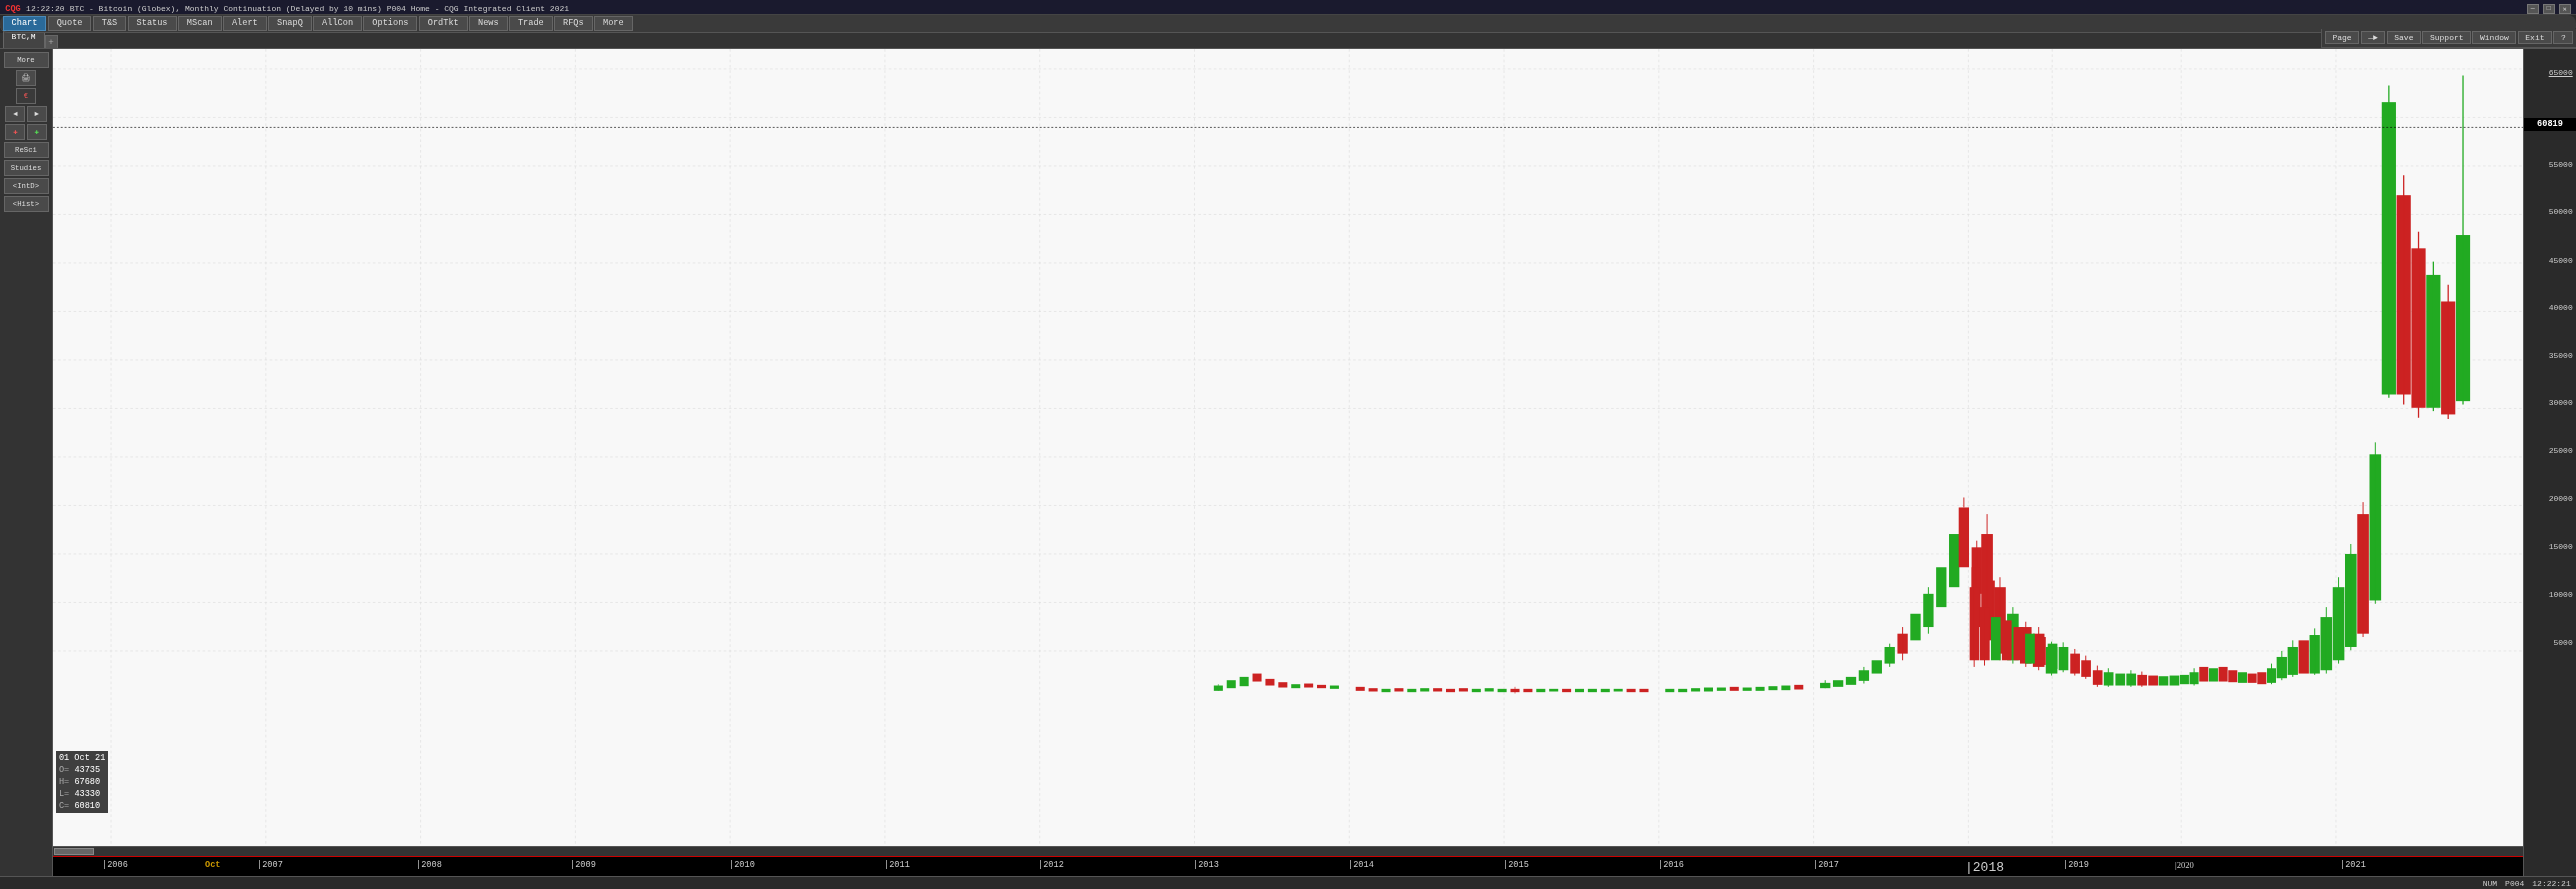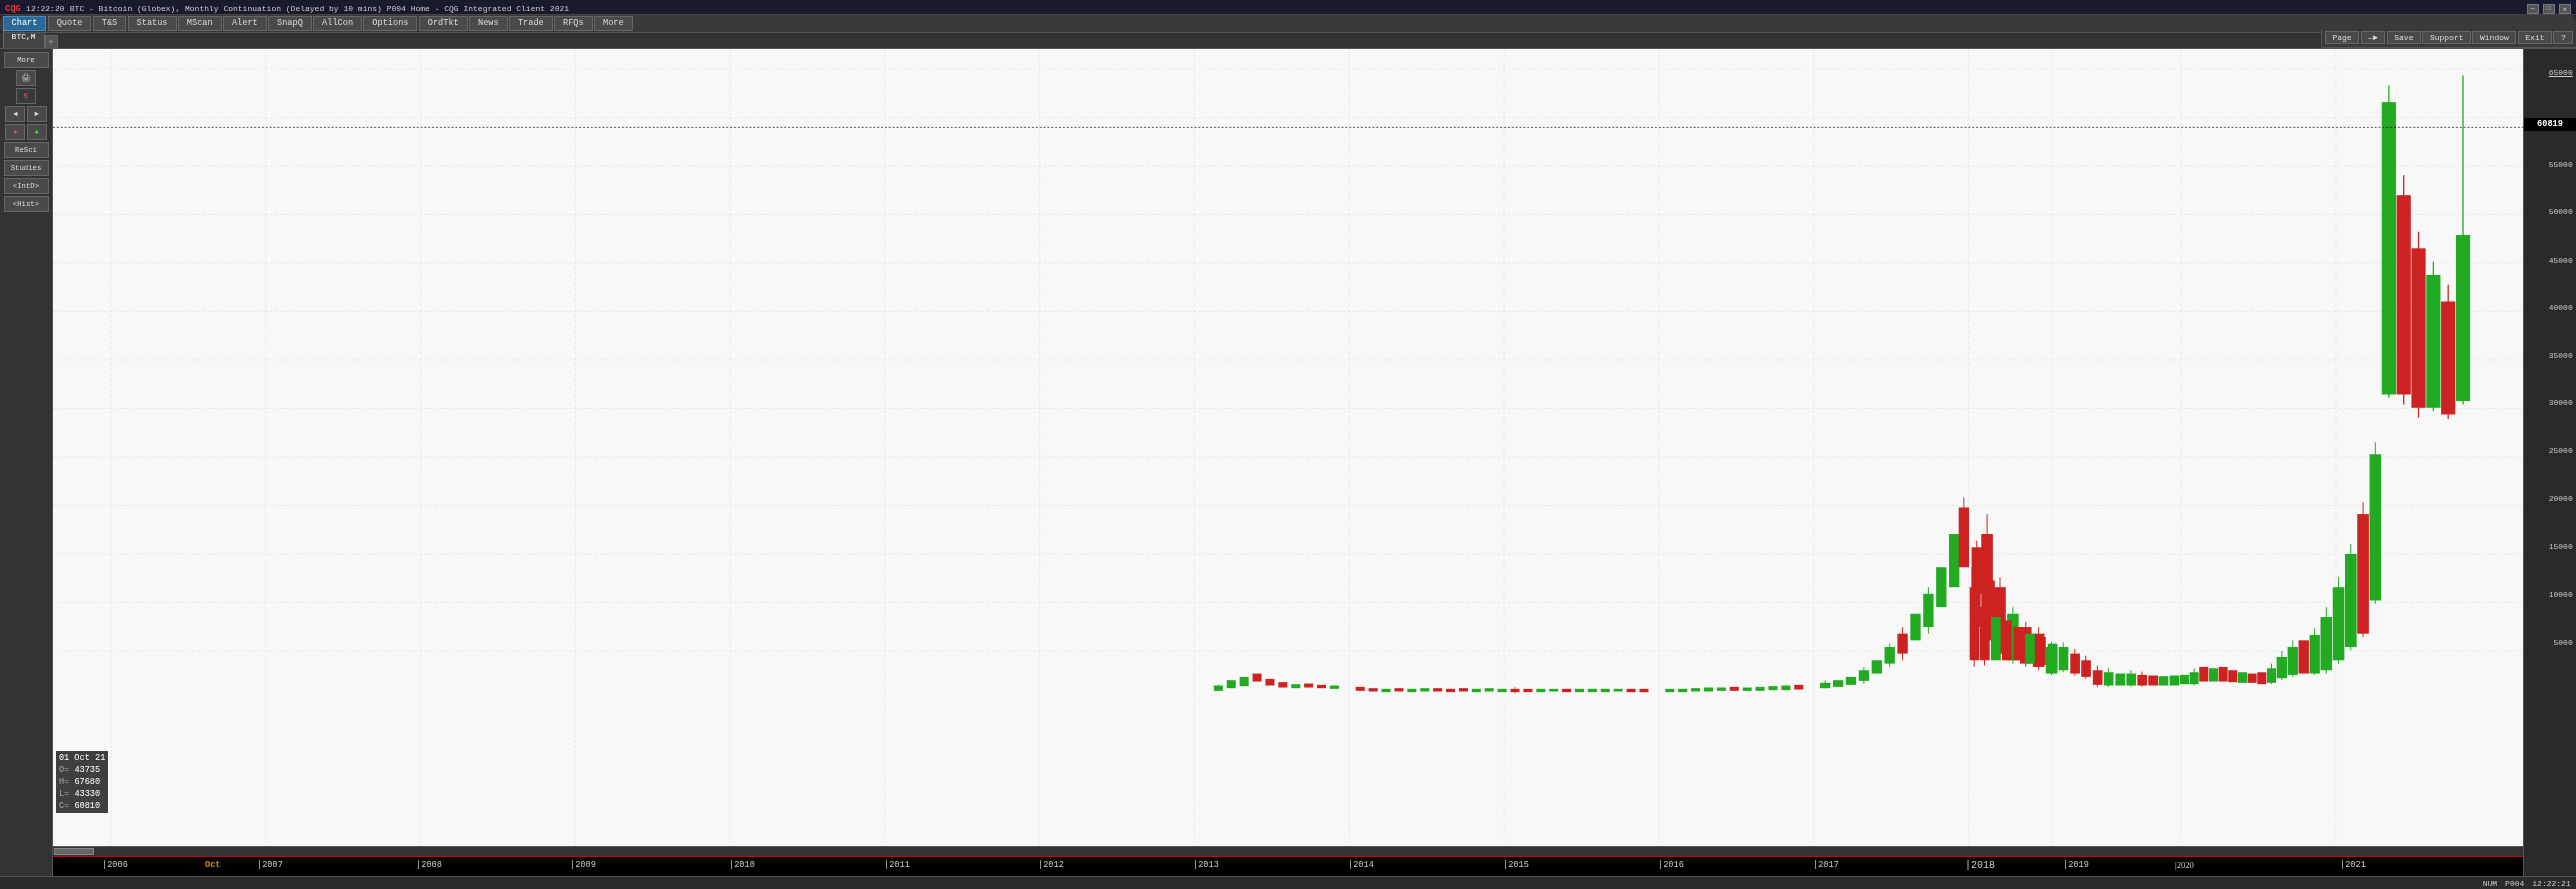--- a/index.html
+++ b/index.html
@@ -638,21 +638,21 @@
         <span class="time-label" style="left:363px; top:3.3px; color:#ccc; font-size:8.6px; position:absolute;">|2008</span>
         <span class="time-label" style="left:517px; top:3.3px; color:#ccc; font-size:8.6px; position:absolute;">|2009</span>
         <span class="time-label" style="left:676px; top:3.3px; color:#ccc; font-size:8.6px; position:absolute;">|2010</span>
         <span class="time-label" style="left:831px; top:3.3px; color:#ccc; font-size:8.6px; position:absolute;">|2011</span>
         <span class="time-label" style="left:985px; top:3.3px; color:#ccc; font-size:8.6px; position:absolute;">|2012</span>
         <span class="time-label" style="left:1140px; top:3.3px; color:#ccc; font-size:8.6px; position:absolute;">|2013</span>
         <span class="time-label" style="left:1295px; top:3.3px; color:#ccc; font-size:8.6px; position:absolute;">|2014</span>
         <span class="time-label" style="left:1450px; top:3.3px; color:#ccc; font-size:8.6px; position:absolute;">|2015</span>
         <span class="time-label" style="left:1605px; top:3.3px; color:#ccc; font-size:8.6px; position:absolute;">|2016</span>
         <span class="time-label" style="left:1760px; top:3.3px; color:#ccc; font-size:8.6px; position:absolute;">|2017</span>
-        <span class="time-label" style="left:1912px; top:3.3px; color:#ccc; font-size:10px; position:absolute;">|2018</span>
+        <span class="time-label" style="left:1912px; top:3.3px; color:#ccc; font-size:13px; position:absolute;">|2018</span>
         <span class="time-label" style="left:2010px; top:3.3px; color:#ccc; font-size:8.6px; position:absolute;">|2019</span>
         <span class="time-label" style="left:152px; top:3.3px; color:#cc9900; font-size:8.6px; position:absolute; font-weight:bold;">Oct</span>
         <span class="time-label" style="left:2122px; top:3.3px; color:#ccc; font-size:8.6px; position:absolute;font-family:Liberation Serif, serif;">|2020</span>
         <span class="time-label" style="left:2287px; top:3.3px; color:#ccc; font-size:8.6px; position:absolute;">|2021</span>
       </div>
     </div>
 
     <div id="price-scale-area" style="width:53px; background:#2a2a2a; border-left:0.7px solid #555; position:relative;">
 
       <div id="price-tag" style="position:absolute; top:69px; left:0; right:0; background:#000; color:white; font-size:8.6px; font-weight:bold; padding:1.3px 2.6px; text-align:center;">60819</div>

